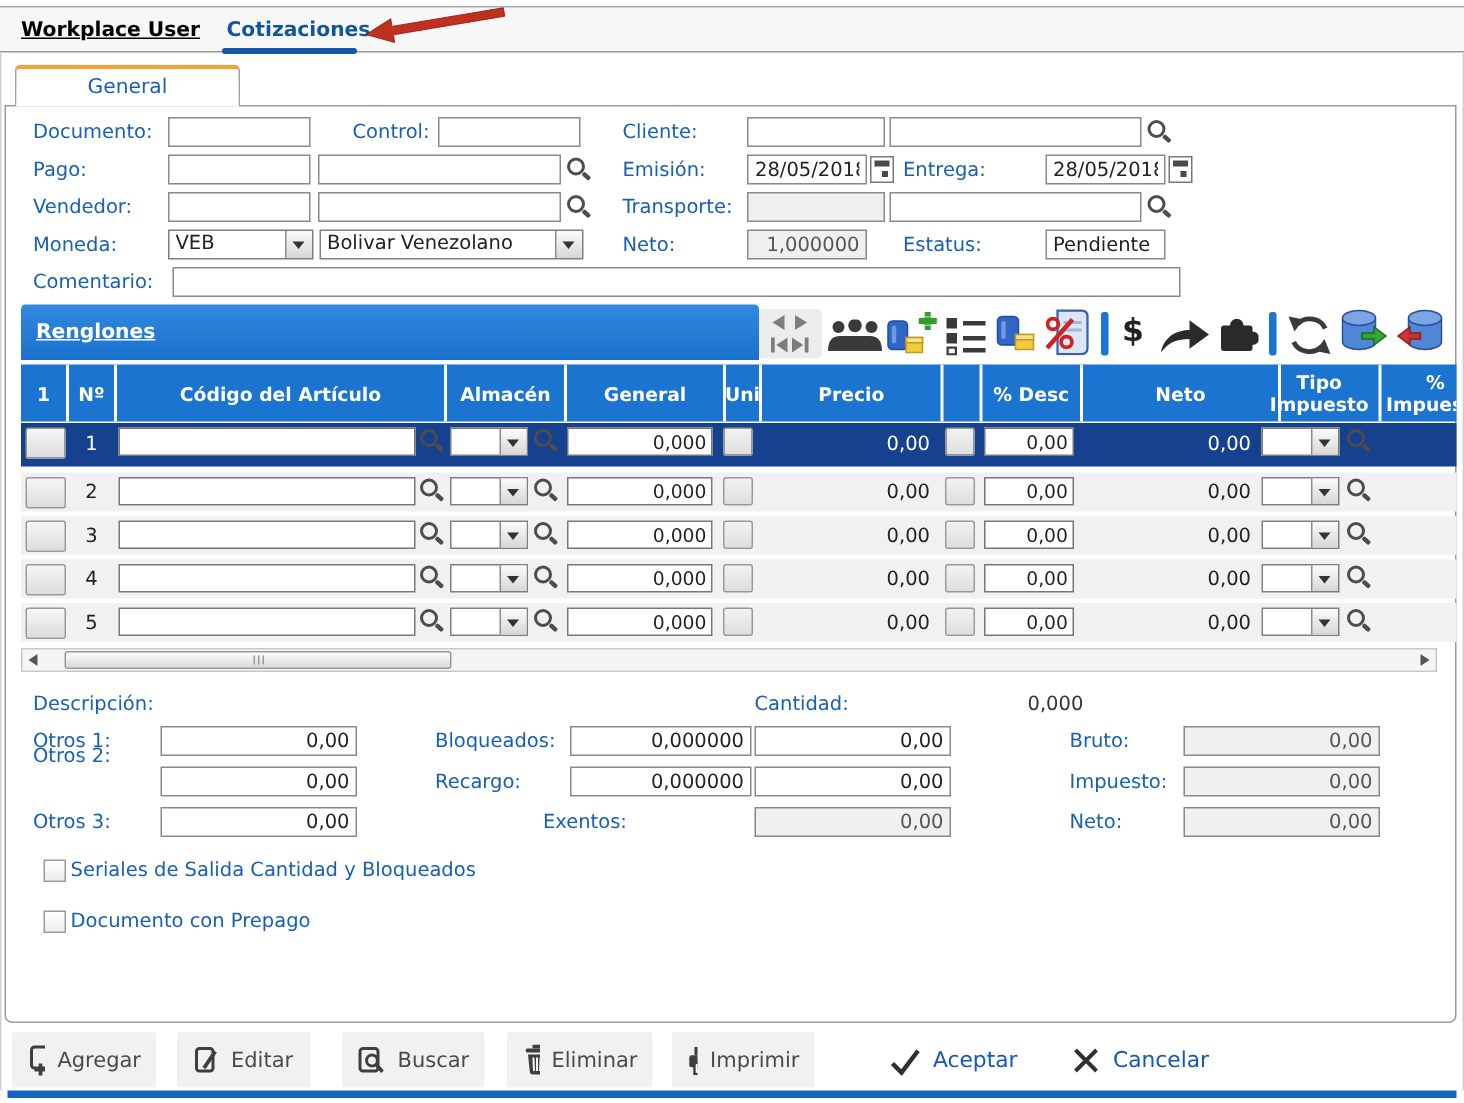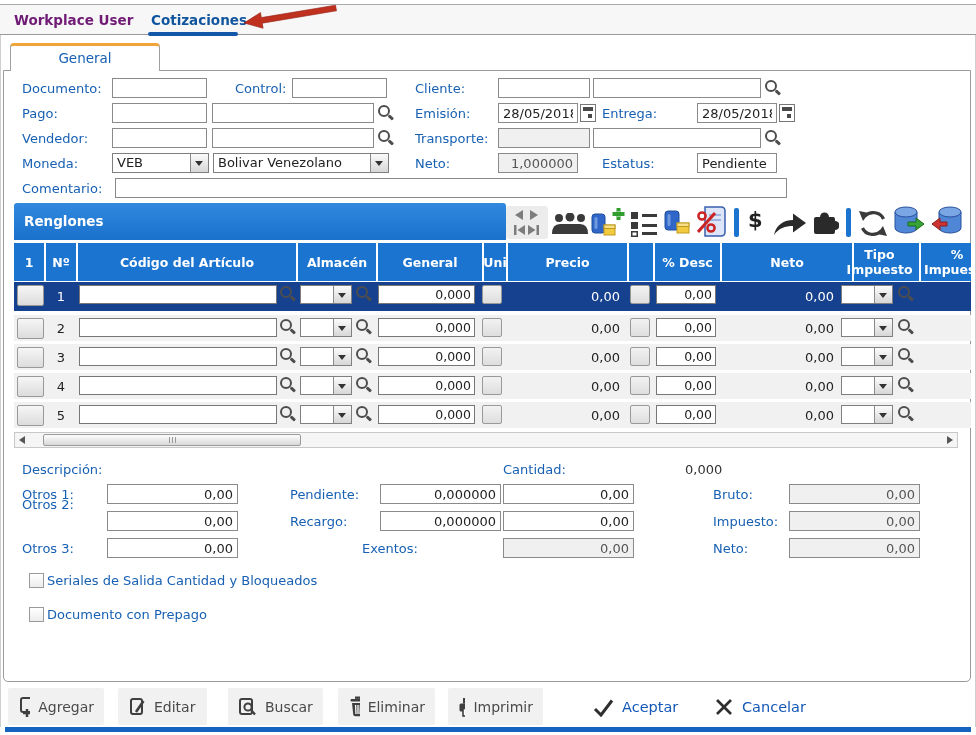--- a/index.html
+++ b/index.html
@@ -3,21 +3,21 @@
 <meta charset="utf-8">
 <style>
   html,body{margin:0;padding:0;background:#fff;}
   #app{position:relative;width:976px;height:735px;background:#fff;
        font-family:"DejaVu Sans","Liberation Sans",sans-serif;font-size:13px;
        overflow:hidden;color:#222;}
   
   .topstrip{position:absolute;left:0;top:4px;width:976px;height:31px;background:#f7f7f7;
             border-top:1px solid #aaa;border-bottom:1px solid #999;box-sizing:border-box;}
   .wtab{position:absolute;top:0;height:30px;line-height:30px;font-weight:bold;font-size:13.5px;cursor:pointer;}
-  .wtab.inactive{left:14px;color:#701a75;}
+  .wtab.inactive{left:14px;color:#000000;text-decoration:underline;}
   .wtab.active{left:151px;color:#10559e;}
   .tab-underline{position:absolute;left:148px;top:27px;width:90px;height:4px;background:#1358a8;border-radius:2px;}
   .annot-arrow{position:absolute;left:236px;top:2px;}
   
   .gentab{position:absolute;left:10px;top:43px;width:148px;height:25px;background:#fff;
           border:1px solid #a0a0a0;border-bottom:none;border-top:3px solid #f2a43c;
           border-radius:4px 4px 0 0;text-align:center;line-height:25px;color:#1760b3;
           font-size:13.5px;z-index:3;}
   .panel{position:absolute;left:3px;top:70px;width:968px;height:612px;border:1px solid #9a9a9a;
          border-radius:0 0 5px 5px;background:#fff;box-sizing:border-box;}
@@ -36,21 +36,21 @@
   .ddtxt{position:absolute;left:4px;top:0;line-height:18px;font-size:13px;color:#222;white-space:nowrap;}
   .ddbtn{position:absolute;right:0;top:0;bottom:0;width:17px;background:linear-gradient(#fbfbfb,#d7d7d7);border-left:1px solid #8a8a8a;}
   .ddbtn::after{content:'';position:absolute;left:4px;top:7px;border-left:4px solid transparent;border-right:4px solid transparent;border-top:5px solid #333;}
   .cal{position:absolute;width:16px;height:18px;background:#fff;border:1px solid #777;box-sizing:border-box;cursor:pointer;}
   .cal::before{content:'';position:absolute;left:2px;right:2px;top:2px;height:4px;background:#4a4a4a;}
   .cal::after{content:'';position:absolute;right:3px;bottom:3px;width:4px;height:4px;background:#4a4a4a;}
   .cb{position:absolute;width:13px;height:13px;border:1px solid #9a9a9a;background:linear-gradient(#fff,#ececec);cursor:pointer;}
   
   .rbar{position:absolute;left:14px;top:203px;width:492px;height:37px;border-radius:3px 3px 0 0;
         background:linear-gradient(#318ade,#1a70cc);color:#fff;font-weight:bold;font-size:13.5px;
-        line-height:37px;padding-left:10px;box-sizing:border-box;}
+        line-height:37px;padding-left:10px;box-sizing:border-box;text-decoration:underline;}
   .tico{position:absolute;cursor:pointer;}
   .tsep{position:absolute;width:5px;height:29px;background:#1b75d0;border-radius:2px;}
   .tdollar{position:absolute;font-weight:bold;font-size:21px;color:#222;cursor:pointer;}
   
   .ghead{position:absolute;left:14px;top:243px;width:957px;height:38px;background:#1b75d0;overflow:hidden;}
   .hc{position:absolute;top:0;height:100%;display:flex;align-items:center;justify-content:center;
       color:#fff;font-weight:bold;font-size:12.5px;border-right:2px solid #fff;box-sizing:border-box;
       text-align:center;line-height:1.2;}
   .hc.nb{border-right:none;}
   .grid-row{position:absolute;left:14px;width:957px;background:#f1f1f1;overflow:hidden;}
@@ -348,21 +348,21 @@
     <span class="sthumb"></span>
     <span class="sarr-r"></span>
   </div>
 
   <span class="lb" style="left:22px;top:462px">Descripción:</span>
   <span class="lb" style="left:503px;top:462px">Cantidad:</span>
   <span class="plain" style="left:685px;top:462px">0,000</span>
 
   <span class="lb" style="left:22px;top:487px">Otros 1:</span>
   <input class="fin rt" style="left: 107px; top: 484px; width: 131px;" value="0,00">
-  <span class="lb" style="left:290px;top:487px">Pendiente:</span>
+  <span class="lb" style="left:290px;top:487px">Bloqueados:</span>
   <input class="fin rt" style="left: 380px; top: 484px; width: 121px;" value="0,000000">
   <input class="fin rt" style="left: 503px; top: 484px; width: 131px;" value="0,00">
   <span class="lb" style="left:713px;top:487px">Bruto:</span>
   <input class="fin rt ro" style="left: 789px; top: 484px; width: 131px;" value="0,00">
 
   <span class="lb" style="left:22px;top:497px">Otros 2:</span>
   <input class="fin rt" style="left: 107px; top: 511px; width: 131px;" value="0,00">
   <span class="lb" style="left:290px;top:514px">Recargo:</span>
   <input class="fin rt" style="left: 380px; top: 511px; width: 121px;" value="0,000000">
   <input class="fin rt" style="left: 503px; top: 511px; width: 131px;" value="0,00">

